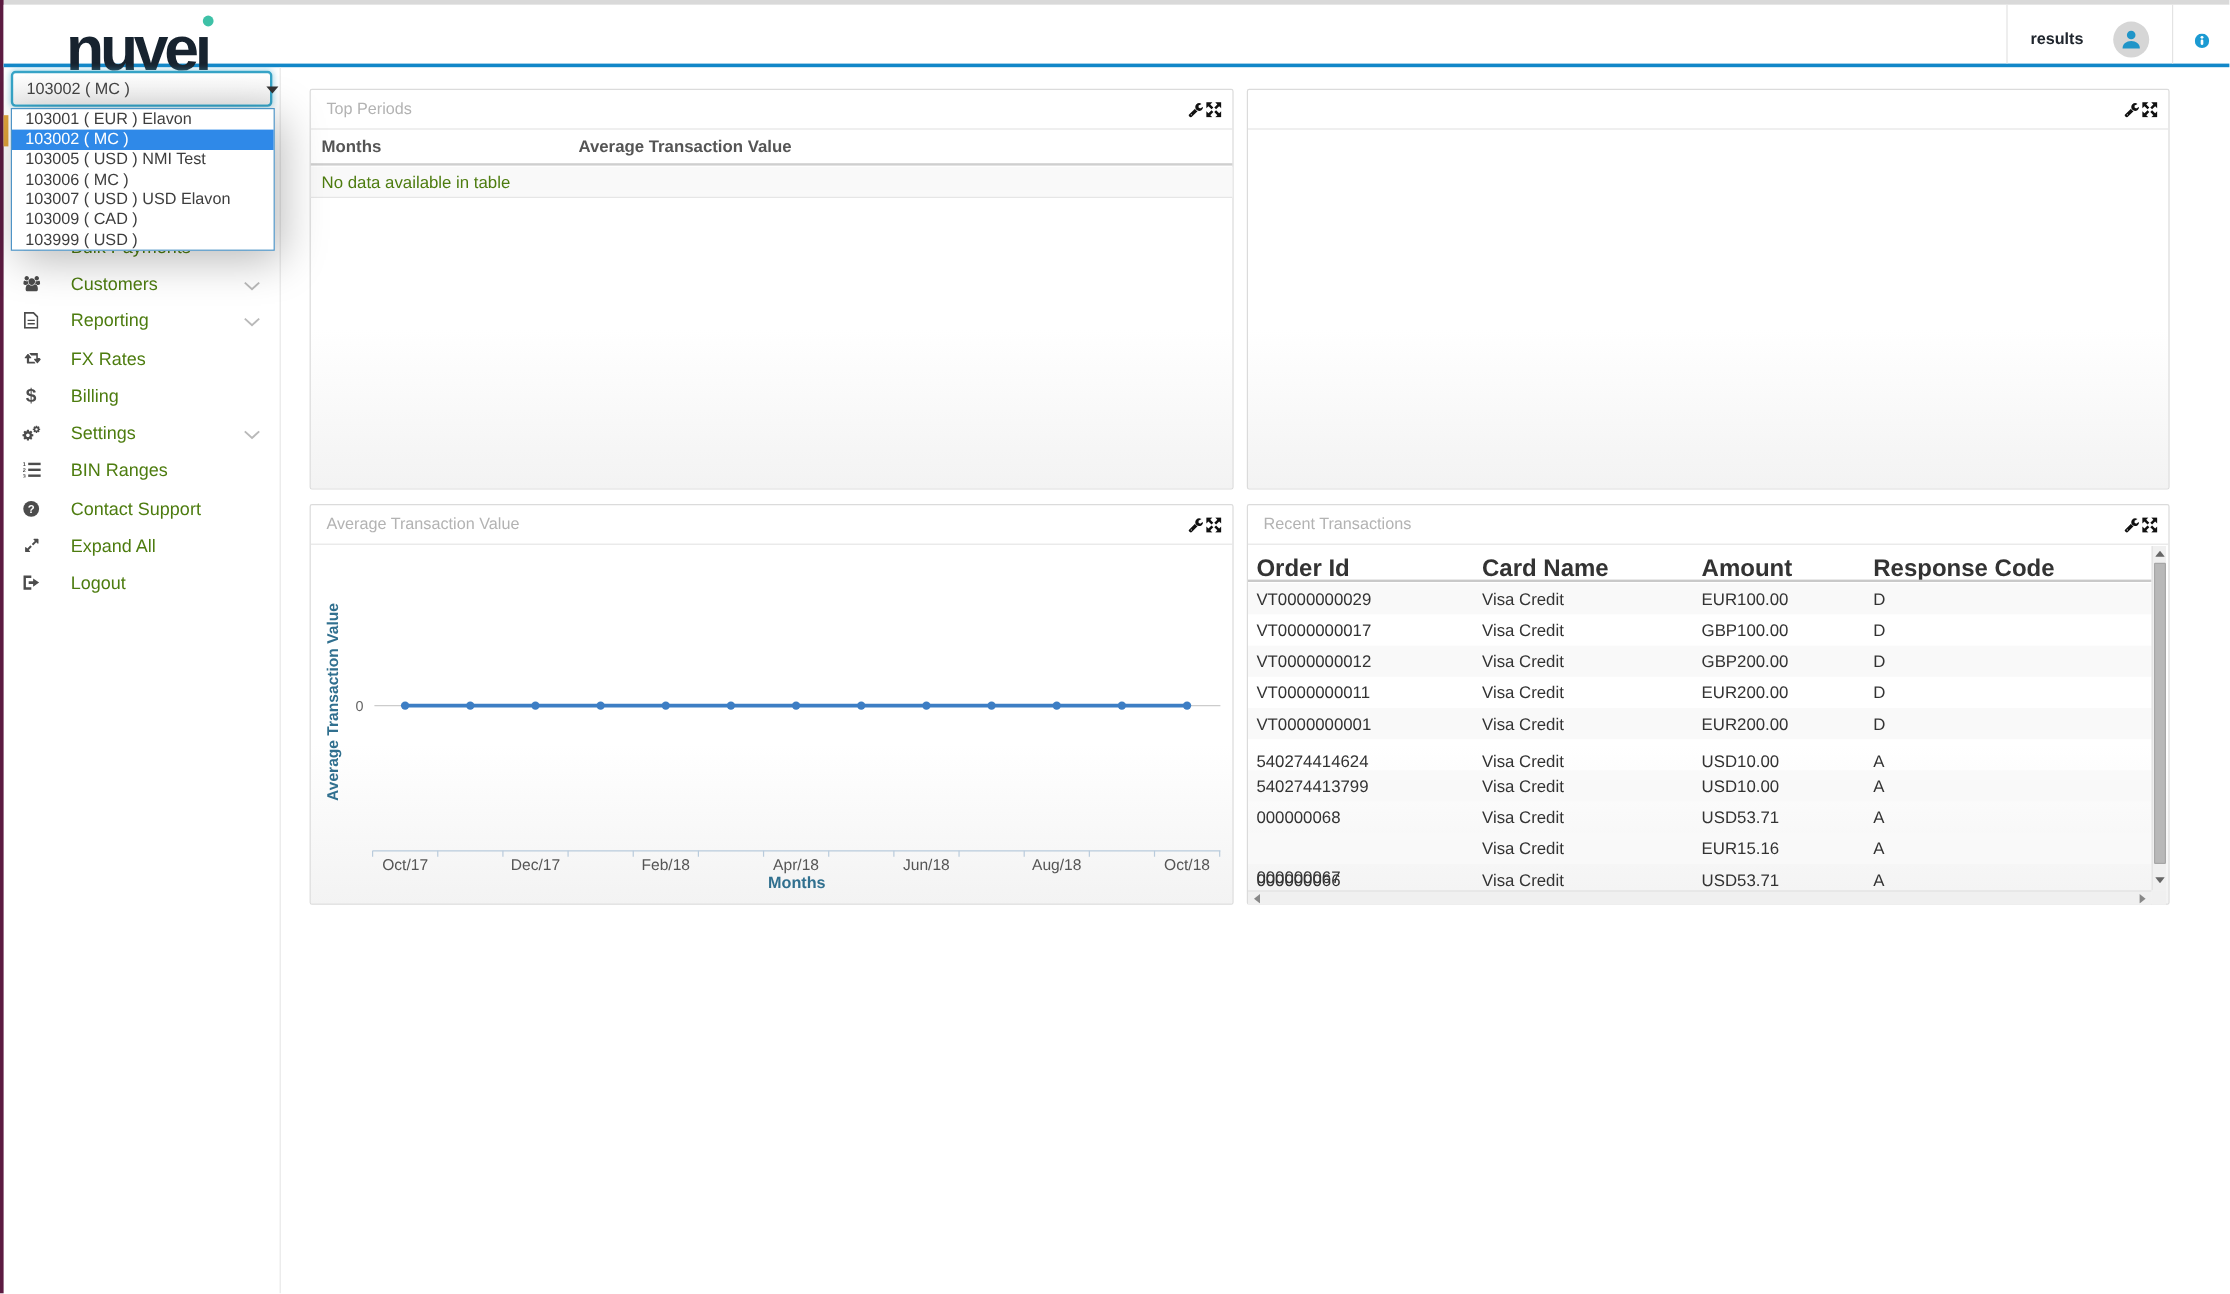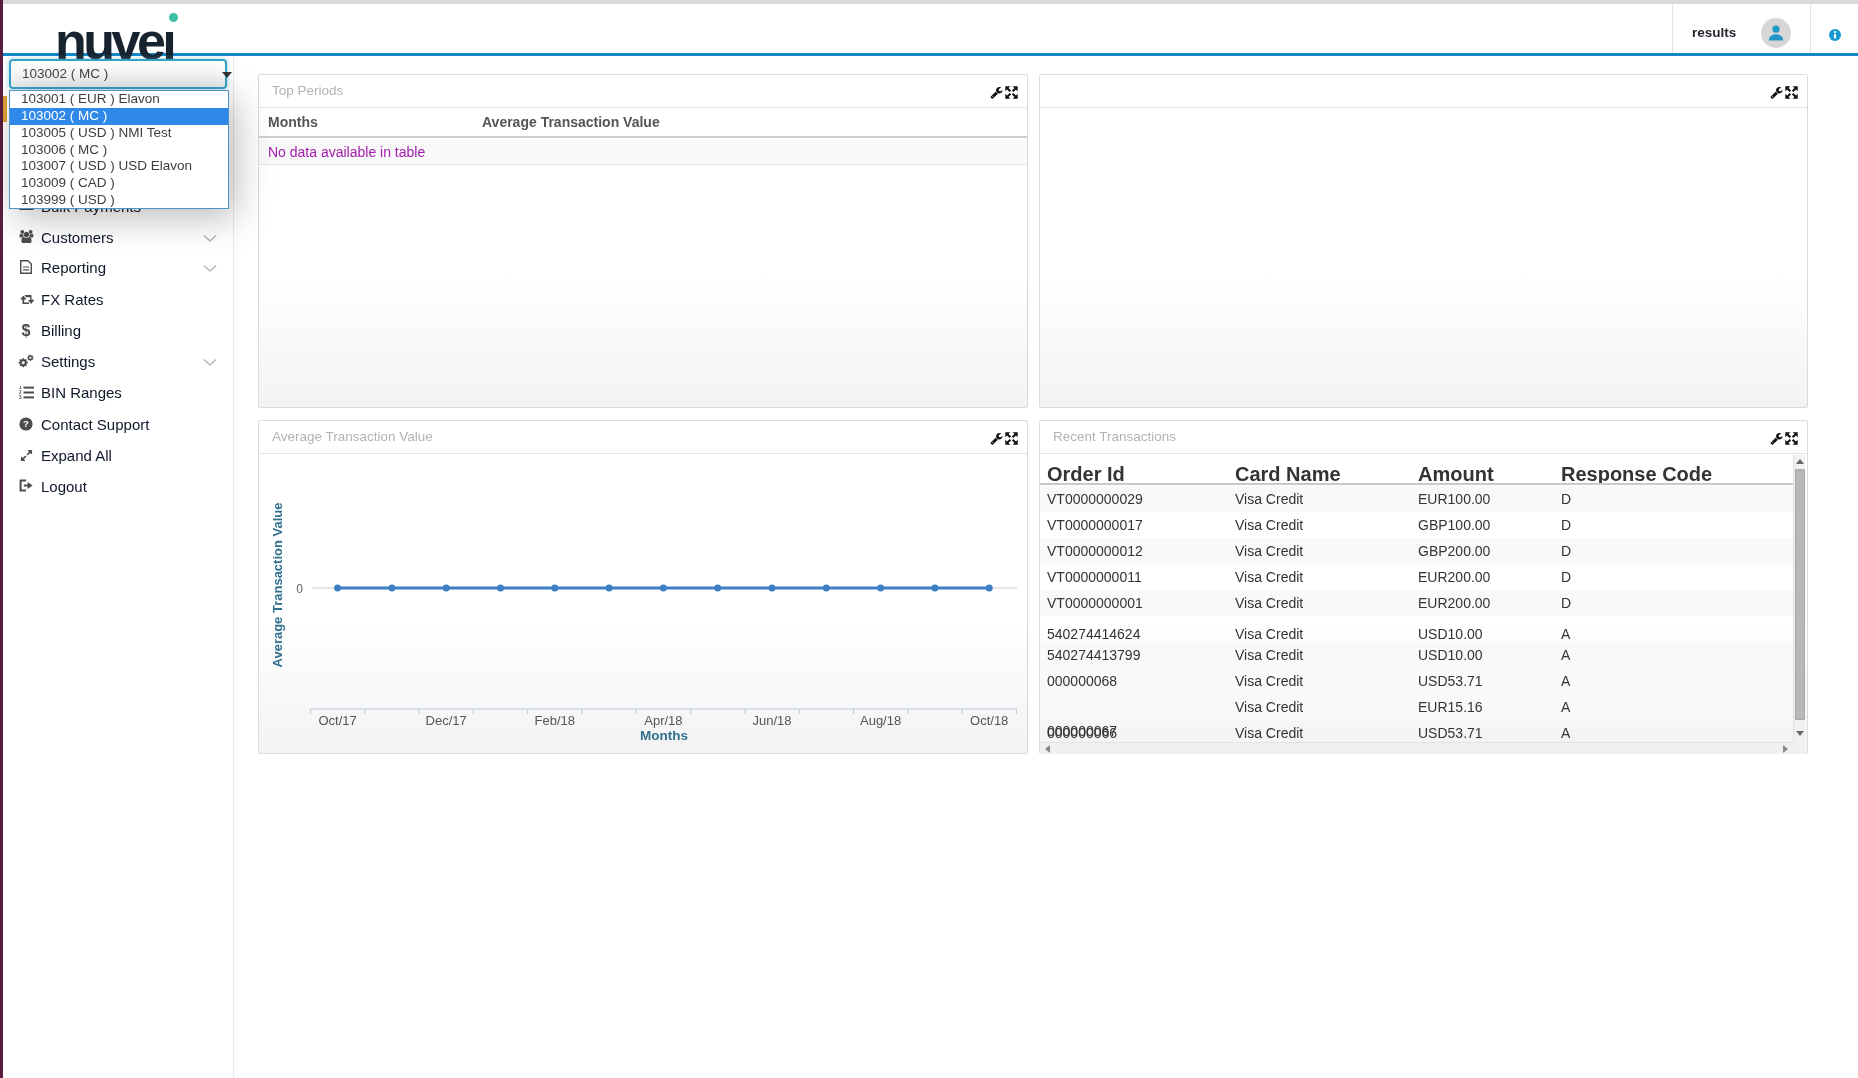--- a/index.html
+++ b/index.html
@@ -19,21 +19,21 @@
 #bchomic { position:absolute; left:1689px; top:21px; font-size:13.5px; font-weight:bold; color:#20262e; }
 #avatar { position:absolute; left:1758px; top:14px; width:30px; height:30px; border-radius:50%; background:#d6d6d6; }
 #infoicon { position:absolute; left:1826px; top:23px; }
 
 
 #sideline { left:233px; top:56px; width:1px; height:1022px; background:#e8e8e8; }
 #orangebar { left:3px; top:96px; width:4px; height:26px; background:#dfa23a; }
 .mitem { position:absolute; left:3px; width:228px; height:26px; }
 .mico { position:absolute; left:12px; top:0; width:22px; height:26px; text-align:center; }
 .mico svg { vertical-align:middle; margin-top:5px; }
-.mlabel { position:absolute; left:38px; top:0; line-height:26px; font-size:15px; color:#0f172a; }
+.mlabel { position:absolute; left:56px; top:0; line-height:26px; font-size:15px; color:#4d7c0f; }
 .mchev { position:absolute; left:199px; top:6px; }
 
 
 #selbox { left:9px; top:59px; width:218px; height:30px; border:2px solid #36a3c6; border-radius:4px; background:linear-gradient(#ffffff,#ededed); box-shadow:0 0 5px rgba(77,177,210,.55); }
 #selbox .stext { position:absolute; left:11px; top:0; line-height:26px; font-size:13.5px; color:#444; }
 #selcaret { position:absolute; left:211px; top:11px; width:0; height:0; border-left:5px solid transparent; border-right:5px solid transparent; border-top:6px solid #333; }
 #dropdown { left:9px; top:90px; width:220px; height:119px; background:#fff; border:1px solid #4e94c6; box-shadow:6px 8px 35px rgba(0,0,0,.28); z-index:30; }
 .opt { height:16.857px; line-height:16.857px; font-size:13.5px; color:#3e3e3e; padding-left:11px; white-space:nowrap; }
 .opt.sel { background:#2f89e8; color:#fff; }
 
@@ -182,21 +182,21 @@
               <path d="M0.3 0.3 h5 L3.55 2.05 L6.1 4.6 L4.6 6.1 L2.05 3.55 L0.3 5.3 z"></path>
               <path d="M12.7 0.3 v5 L10.95 3.55 L8.4 6.1 L6.9 4.6 L9.45 2.05 L7.7 0.3 z"></path>
               <path d="M0.3 12.7 v-5 l1.75 1.75 2.55 -2.55 1.5 1.5 -2.55 2.55 1.75 1.75 z"></path>
               <path d="M12.7 12.7 h-5 l1.75 -1.75 -2.55 -2.55 1.5 -1.5 2.55 2.55 1.75 -1.75 z"></path>
             </g>
           </svg></span>
     </div>
     <div class="abs" style="left:9px; top:39px; font-size:14px; font-weight:bold; color:#555;">Months</div>
     <div class="abs" style="left:223px; top:39px; font-size:14px; font-weight:bold; color:#555;">Average Transaction Value</div>
     <div class="abs" style="left:0; top:61px; width:768px; height:2px; background:#cfcfcf;"></div>
-    <div class="abs" style="left:0; top:64px; width:768px; height:26px; background:#f9f9f9; border-bottom:1px solid #e6e6e6; line-height:26px; font-size:14px; color:#a21caf; padding-left:9px;">No data available in table</div>
+    <div class="abs" style="left:0; top:64px; width:768px; height:26px; background:#f9f9f9; border-bottom:1px solid #e6e6e6; line-height:26px; font-size:14px; color:#4d7c0f; padding-left:9px;">No data available in table</div>
   </div>
 
   <div class="panel" style="left:1039px; top:74px; width:769px; height:334px;">
     <div class="phead">
         <span class="ptitle"></span>
       <span class="picons"><svg width="13" height="13" viewBox="0 0 1792 1792">
             <path fill="#111" d="M448 1472q0-26-19-45t-45-19-45 19-19 45 19 45 45 19 45-19 19-45zm644-420l-682 682q-37 37-90 37-52 0-91-37l-106-108q-38-36-38-90 0-53 38-91l681-681q39 98 114.5 173.5t173.5 114.5zm634-435q0 39-23 106-47 134-164.5 217.5t-258.5 83.5q-185 0-316.5-131.5t-131.5-316.5 131.5-316.5 316.5-131.5q58 0 121.5 16.5t107.5 46.5q16 11 16 28t-16 28l-293 169v224l193 107q5-3 79-48.5t135.5-81 70.5-35.5q15 0 23.5 10t8.5 25z"></path>
           </svg><svg width="13" height="13" viewBox="0 0 13 13">
             <g fill="#111">
               <path d="M0.3 0.3 h5 L3.55 2.05 L6.1 4.6 L4.6 6.1 L2.05 3.55 L0.3 5.3 z"></path>

